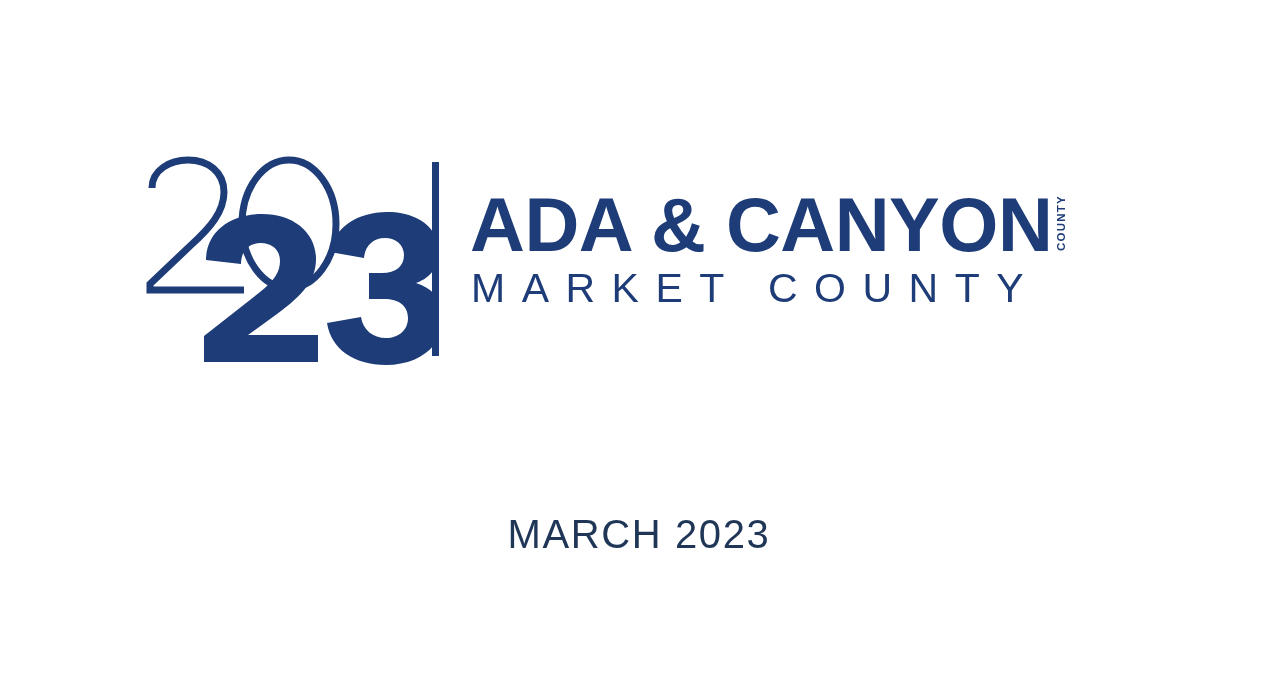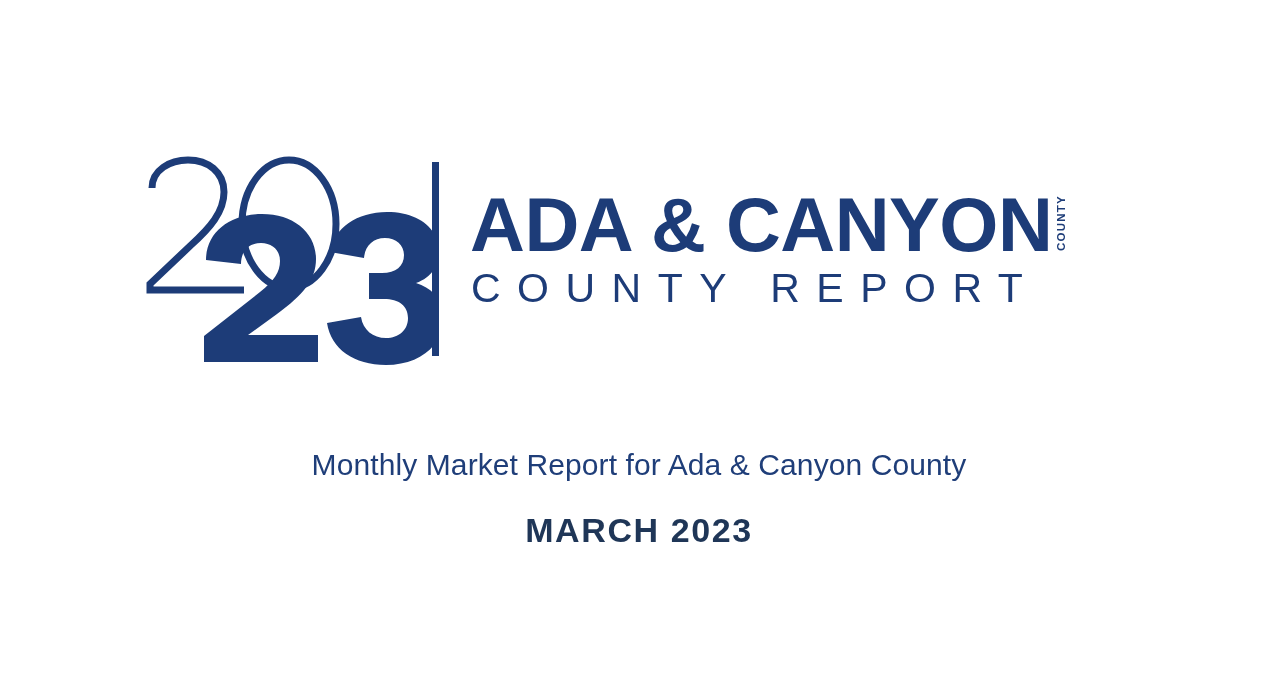--- a/index.html
+++ b/index.html
@@ -124,22 +124,22 @@
     line-height: 1.2;
     font-family: "Liberation Sans", sans-serif;
   }
 
   .report-month {
     position: absolute;
     left: 0;
     top: 510px;
     width: 1278px;
     text-align: center;
-    font-size: 34px;
-    font-weight: bold;
+    font-size: 40px;
+    font-weight: normal;
     color: #1f3657;
     letter-spacing: 1.6px;
     line-height: 1.2;
     font-family: "Liberation Sans", sans-serif;
   }
 </style>
 </head>
 <body>
 
 <div id="cover">
@@ -168,23 +168,22 @@
         </svg>
       </div>
 
       <div class="divider-bar"></div>
 
       <div class="wordmark">
         <div class="wordmark-top">
           <span class="wordmark-main">ADA &amp; CANYON</span>
           <span class="county-tag">COUNTY</span>
         </div>
-        <div class="wordmark-sub">COUNTY REPORT</div>
+        <div class="wordmark-sub">MARKET COUNTY</div>
       </div>
 
     </div>
   </div>
 
-  <div class="subtitle">Monthly Market Report for Ada &amp; Canyon County</div>
 
   <div class="report-month">MARCH 2023</div>
 
 </div>
 
 </body></html>

